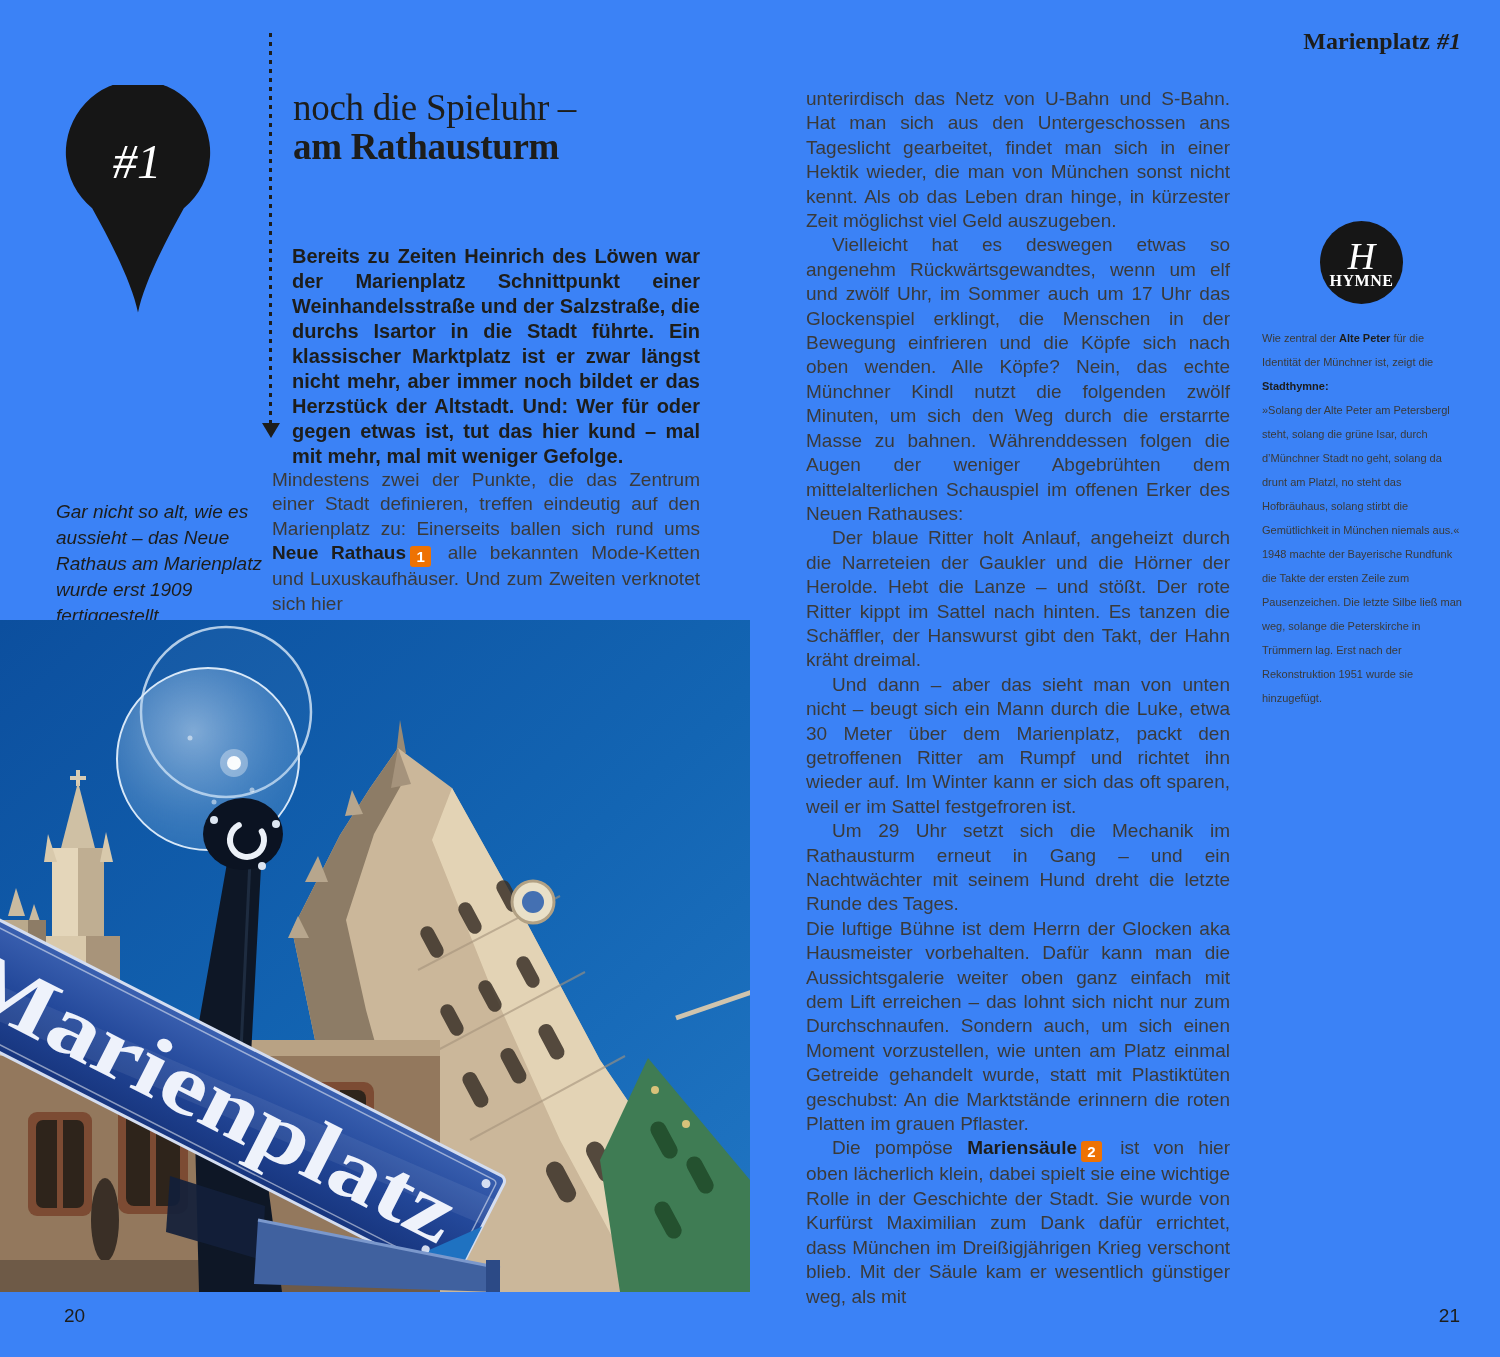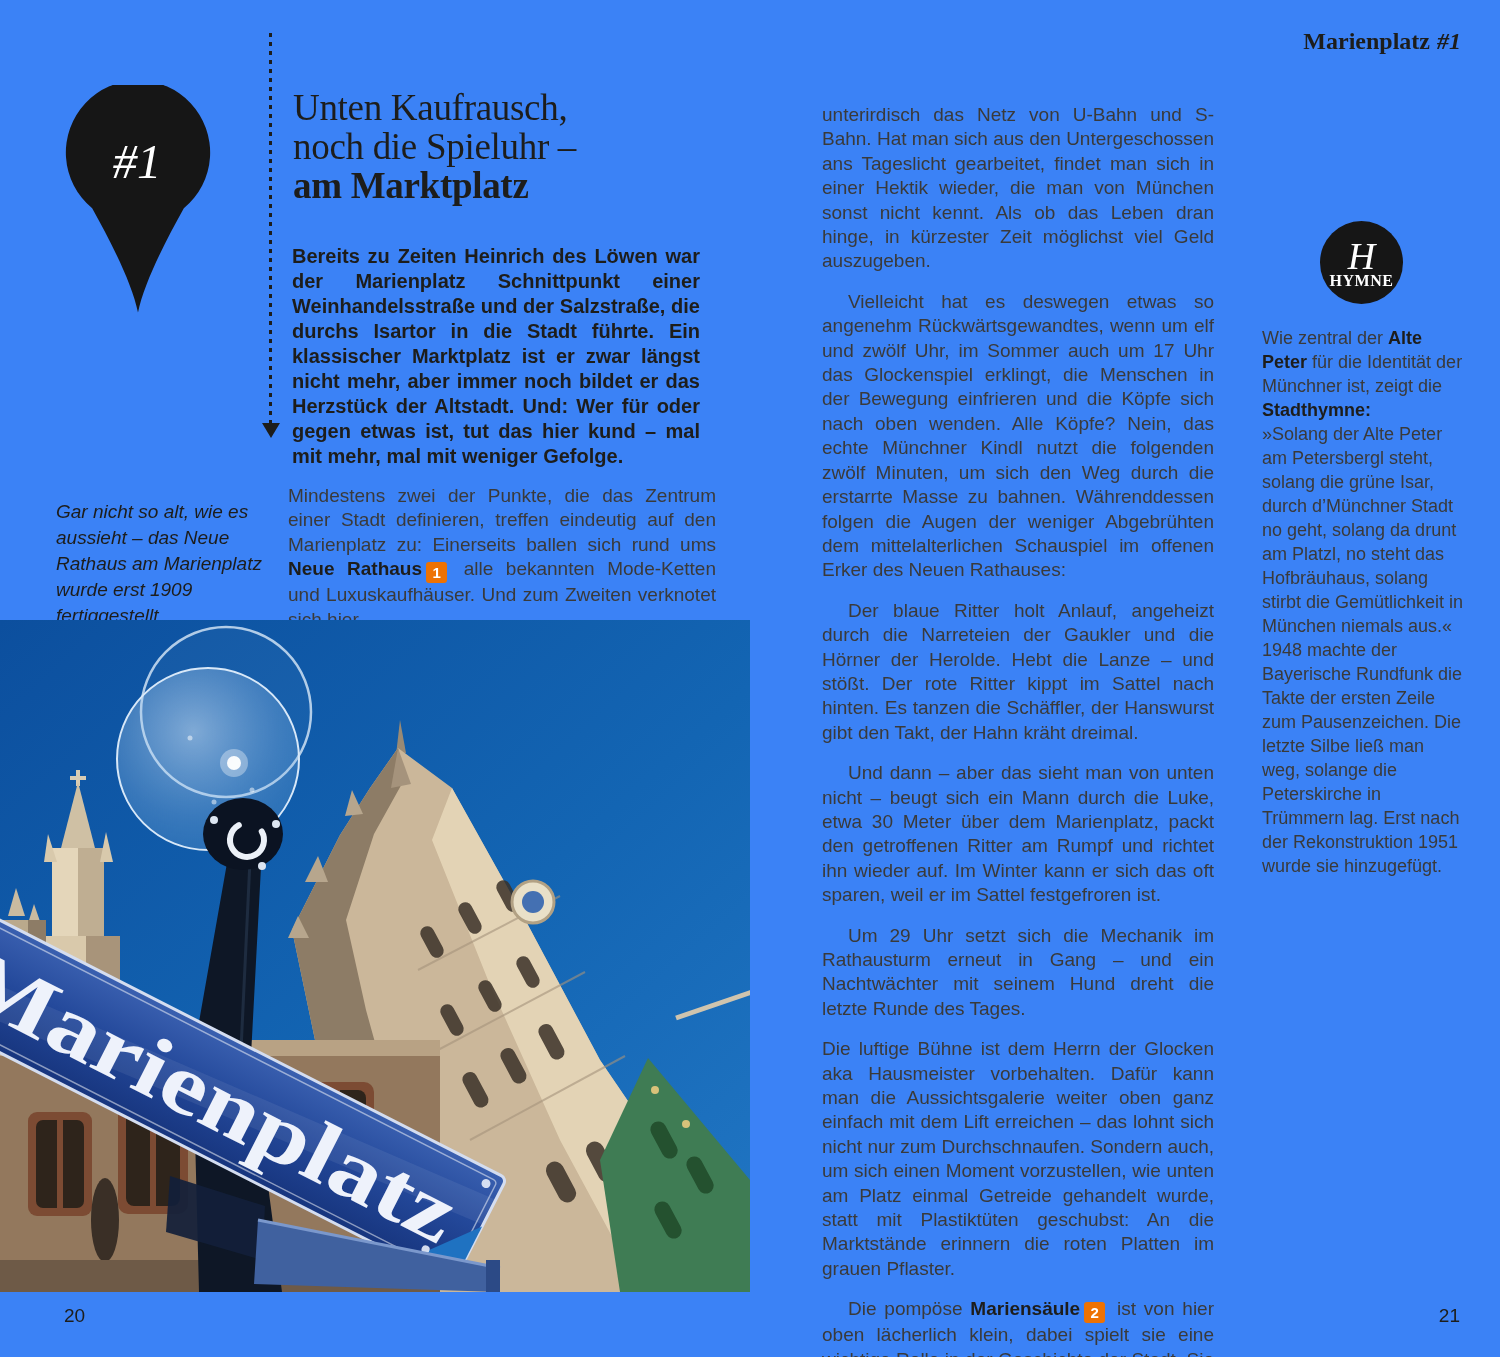--- a/index.html
+++ b/index.html
@@ -28,40 +28,40 @@
   .title span{display:block;}
   .title .t-bold{font-weight:bold;}
   .intro{position:absolute;left:292px;top:244px;width:408px;margin:0;
     font-size:20px;line-height:25px;font-weight:bold;color:#1d1d1b;text-align:justify;}
 
   
   .caption{position:absolute;left:44px;top:487px;width:206px;margin:12px;
     font-style:italic;font-size:19px;line-height:26px;color:#1d1d1b;}
 
   
-  .body{margin:16px;font-size:19px;line-height:24.4px;color:#3a3a3a;text-align:justify;}
+  .body{margin:0;font-size:19px;line-height:24.4px;color:#3a3a3a;text-align:justify;}
   .body strong{color:#1d1d1b;}
   .indent{text-indent:26px;}
   .leftpara{position:absolute;left:272px;top:468px;width:428px;}
   .middle-col{position:absolute;left:806px;top:87px;width:424px;}
   .section-heading{margin:21px 0 7px 0;font-family:"Liberation Serif",serif;font-weight:normal;
     font-size:26px;line-height:30px;color:#151513;}
 
   .badge{display:inline-block;width:21px;height:21px;background:#ee7203;color:#ffffff;
     font-weight:bold;font-size:15px;line-height:21px;text-align:center;border-radius:3px;
     margin:0 4px;vertical-align:-3px;text-indent:0;}
 
   
   .hymne-circle{position:absolute;left:1320px;top:221px;width:83px;height:83px;border-radius:50%;
     background:#161616;display:flex;flex-direction:column;align-items:center;justify-content:center;
     font-family:"Liberation Serif",serif;color:#ffffff;}
   .h-letter{font-style:italic;font-size:38px;line-height:36px;}
   .h-word{font-weight:bold;font-size:16px;letter-spacing:0.5px;line-height:13px;}
   .hymne-text{position:absolute;left:1262px;top:326px;width:202px;margin:0;
-    font-size:18px;line-height:24px;color:#3a3a3a;}
+    font-size:11px;line-height:24px;color:#3a3a3a;}
   .hymne-text strong{color:#1d1d1b;}
 
   
   .photo{position:absolute;left:0;top:620px;width:750px;height:672px;display:block;}
   .sign-text{font-family:"Liberation Serif",serif;font-weight:bold;fill:#eef2fb;font-size:86px;}
 
   
   .pageno{position:absolute;top:1305px;font-size:19px;color:#1d1d1b;margin-left:24px;}
   .pageno-left{left:40px;}
   .pageno-right{right:40px;}
@@ -77,23 +77,22 @@
 
   <svg class="pin" viewBox="0 0 160 235">
     <path d="M80,233 C74,203 52,160 33,126 A74,74 0 1 1 127,126 C108,160 86,203 80,233 Z" fill="#161616"></path>
     <text x="79" y="95" text-anchor="middle">#1</text>
   </svg>
 
   <div class="dotted-line"></div>
   <div class="arrow-head"></div>
 
   <h1 class="title">
-    <span>Unten Kaufrausch,</span>
     <span>noch die Spieluhr –</span>
-    <span class="t-bold">am Marktplatz</span>
+    <span class="t-bold">am Rathausturm</span>
   </h1>
 
   <p class="intro">Bereits zu Zeiten Heinrich des Löwen war der Marienplatz Schnittpunkt einer Weinhandelsstraße und der Salzstraße, die durchs Isartor in die Stadt führte. Ein klassischer Marktplatz ist er zwar längst nicht mehr, aber immer noch bildet er das Herzstück der Altstadt. Und: Wer für oder gegen etwas ist, tut das hier kund – mal mit mehr, mal mit weniger Gefolge.</p>
 
   <p class="caption">Gar nicht so alt, wie es aussieht – das Neue Rathaus am Marienplatz wurde erst 1909 fertiggestellt.</p>
 
   <p class="body leftpara"><span>Mindestens zwei der Punkte, die das Zentrum einer Stadt definieren, treffen eindeutig auf den Marienplatz zu: Einerseits ballen sich rund ums </span><strong>Neue Rathaus</strong><span class="badge">1</span><span> alle bekannten Mode-Ketten und Luxuskaufhäuser. Und zum Zweiten verknotet sich hier</span></p>
 
   <svg class="photo" viewBox="0 0 750 672" preserveAspectRatio="none">
     <defs>

